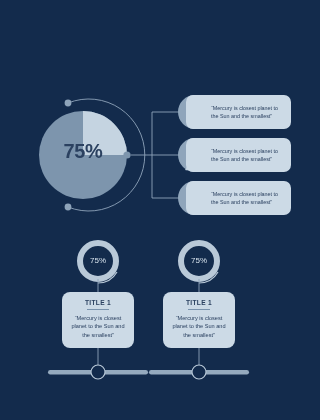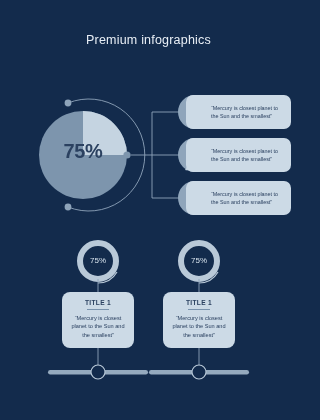--- a/index.html
+++ b/index.html
@@ -115,21 +115,20 @@
     font-size: 5.6px;
     line-height: 1.5;
     padding: 0 7px;
   }
 </style>
 </head>
 <body>
 
 <div class="slide">
 
-  <div class="title">Premium infographics</div>
 
   <svg class="layer" viewBox="0 0 297 420">
 
     <path d="M 68 103 A 56 56 0 1 1 68 207" fill="none" stroke="#8ea4ba" stroke-width="0.9"></path>
     <circle cx="68" cy="103" r="3.4" fill="#8ea4ba"></circle>
     <circle cx="68" cy="207" r="3.4" fill="#8ea4ba"></circle>
 
     <circle cx="83" cy="155" r="44" fill="#7d95ad"></circle>
 
     <path d="M 83 155 L 83 111 A 44 44 0 0 1 127 155 Z" fill="#c5d4e1"></path>

